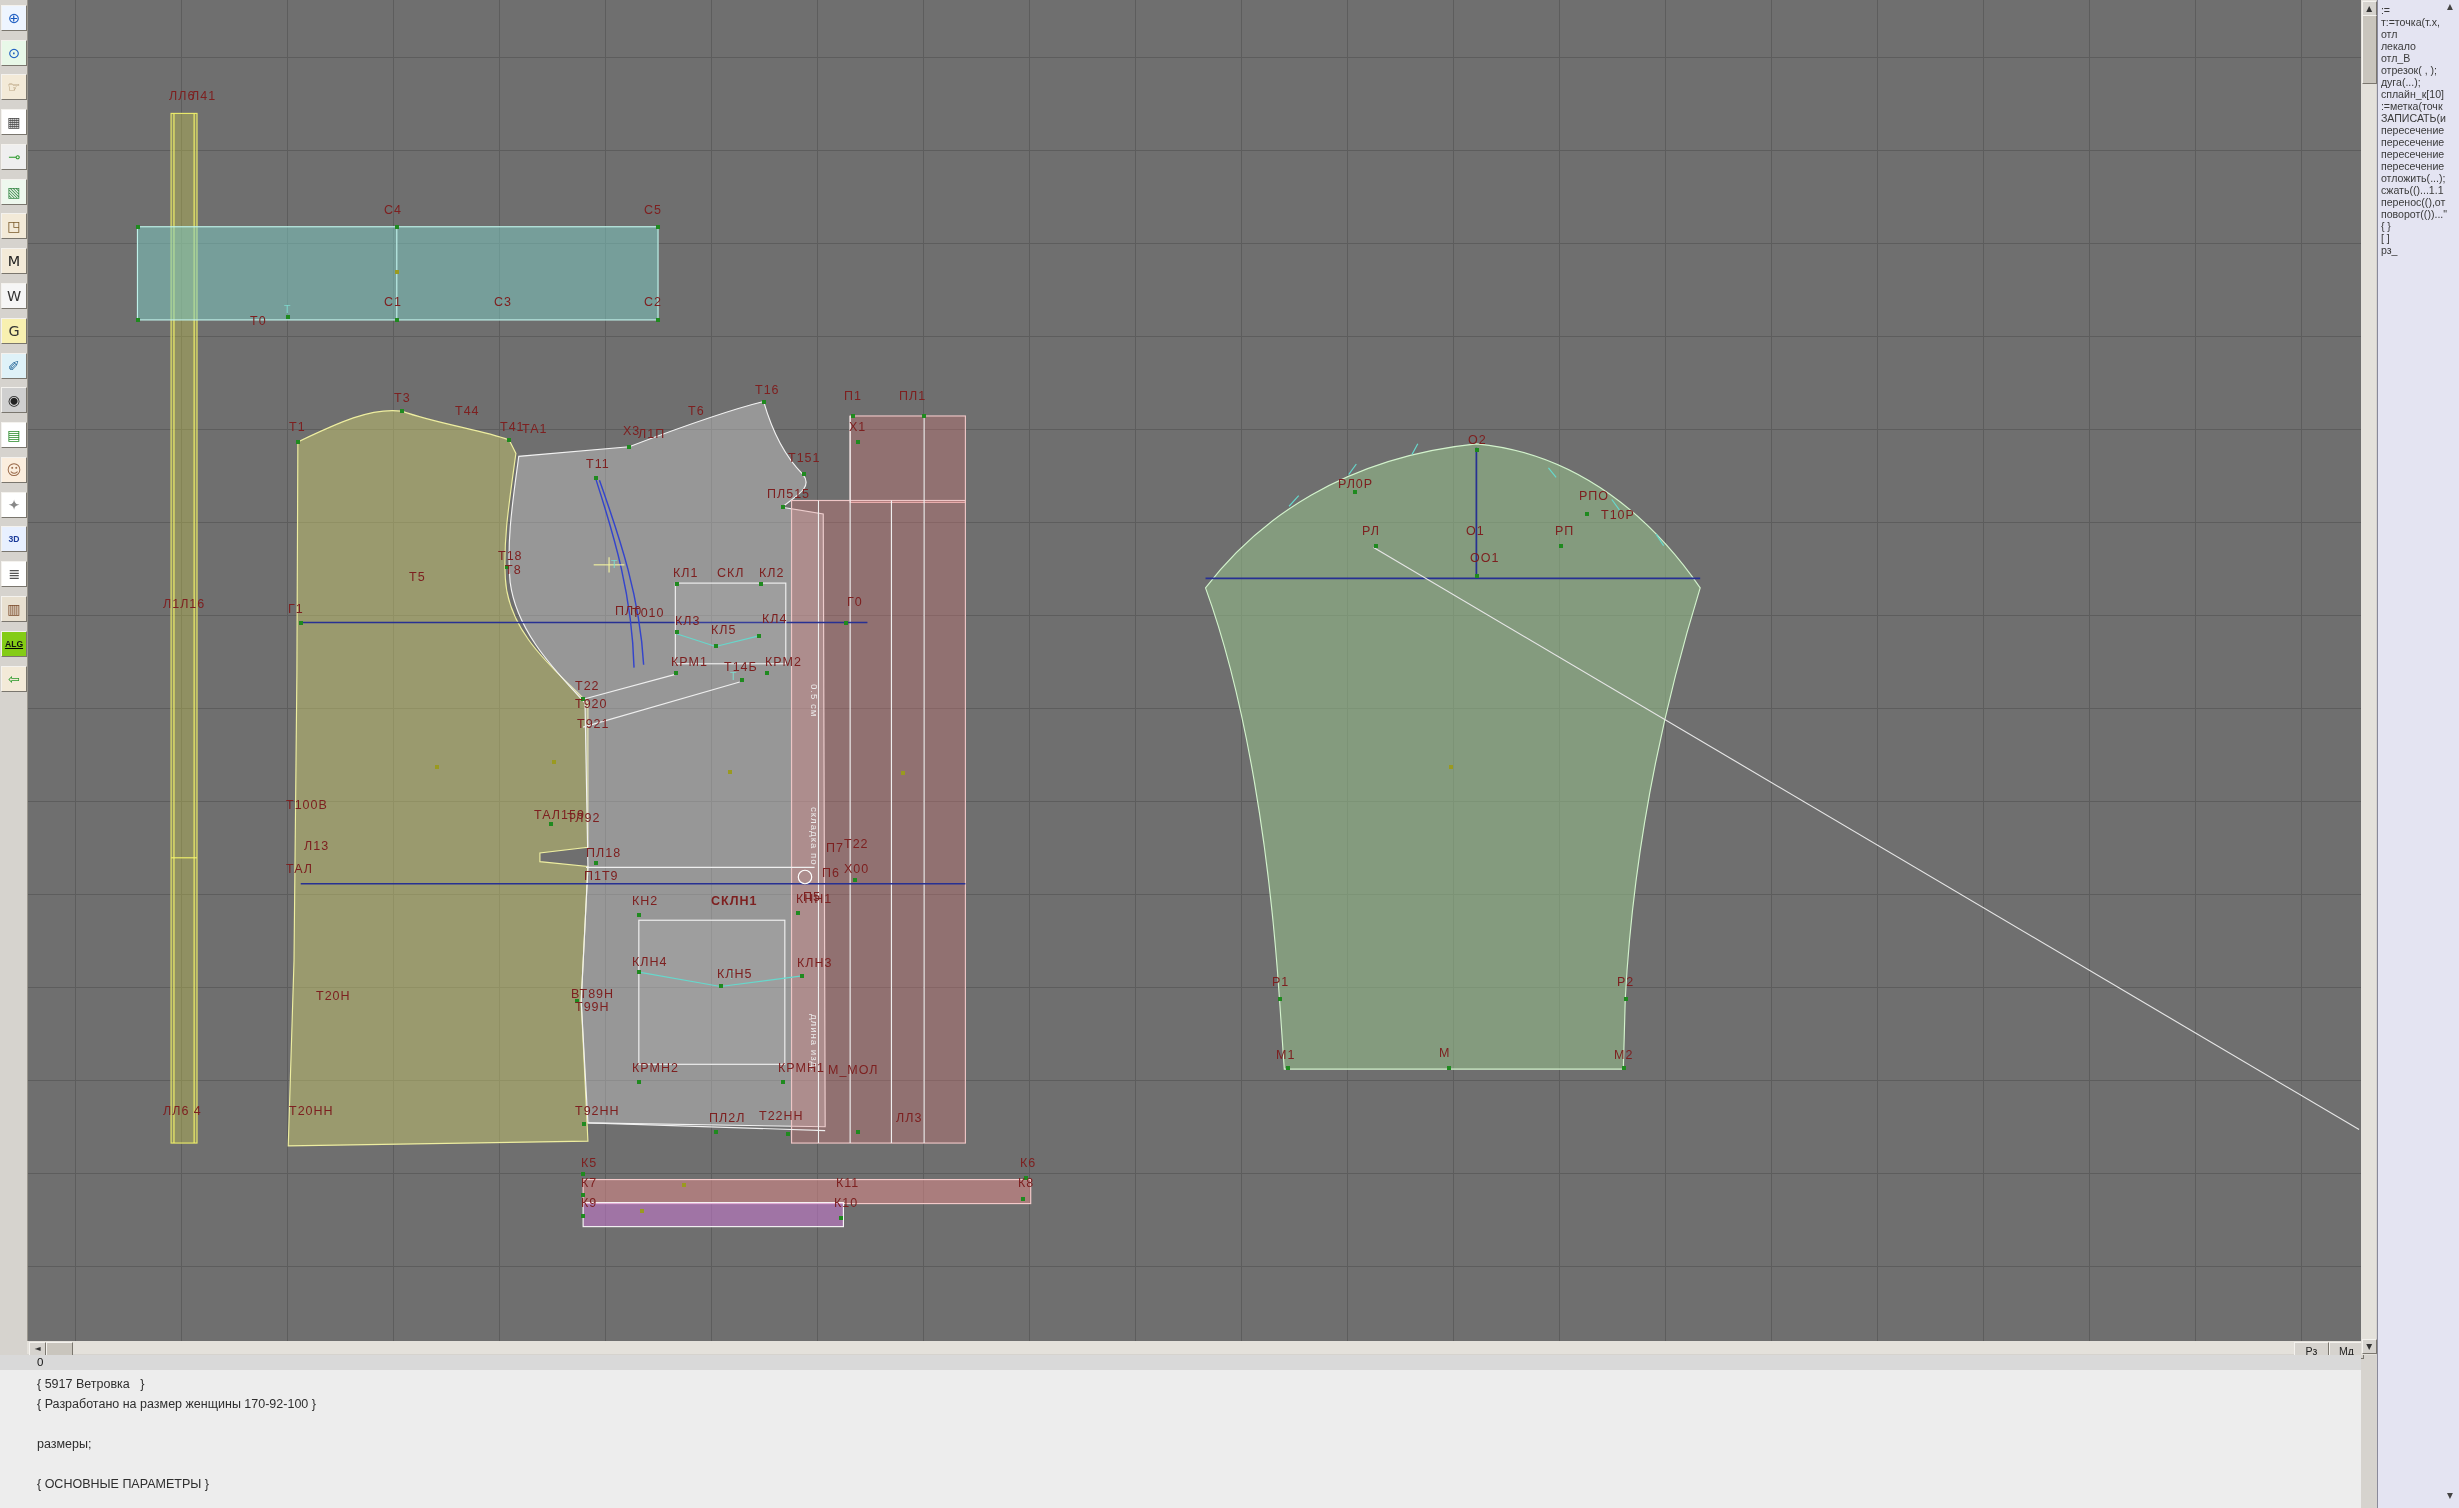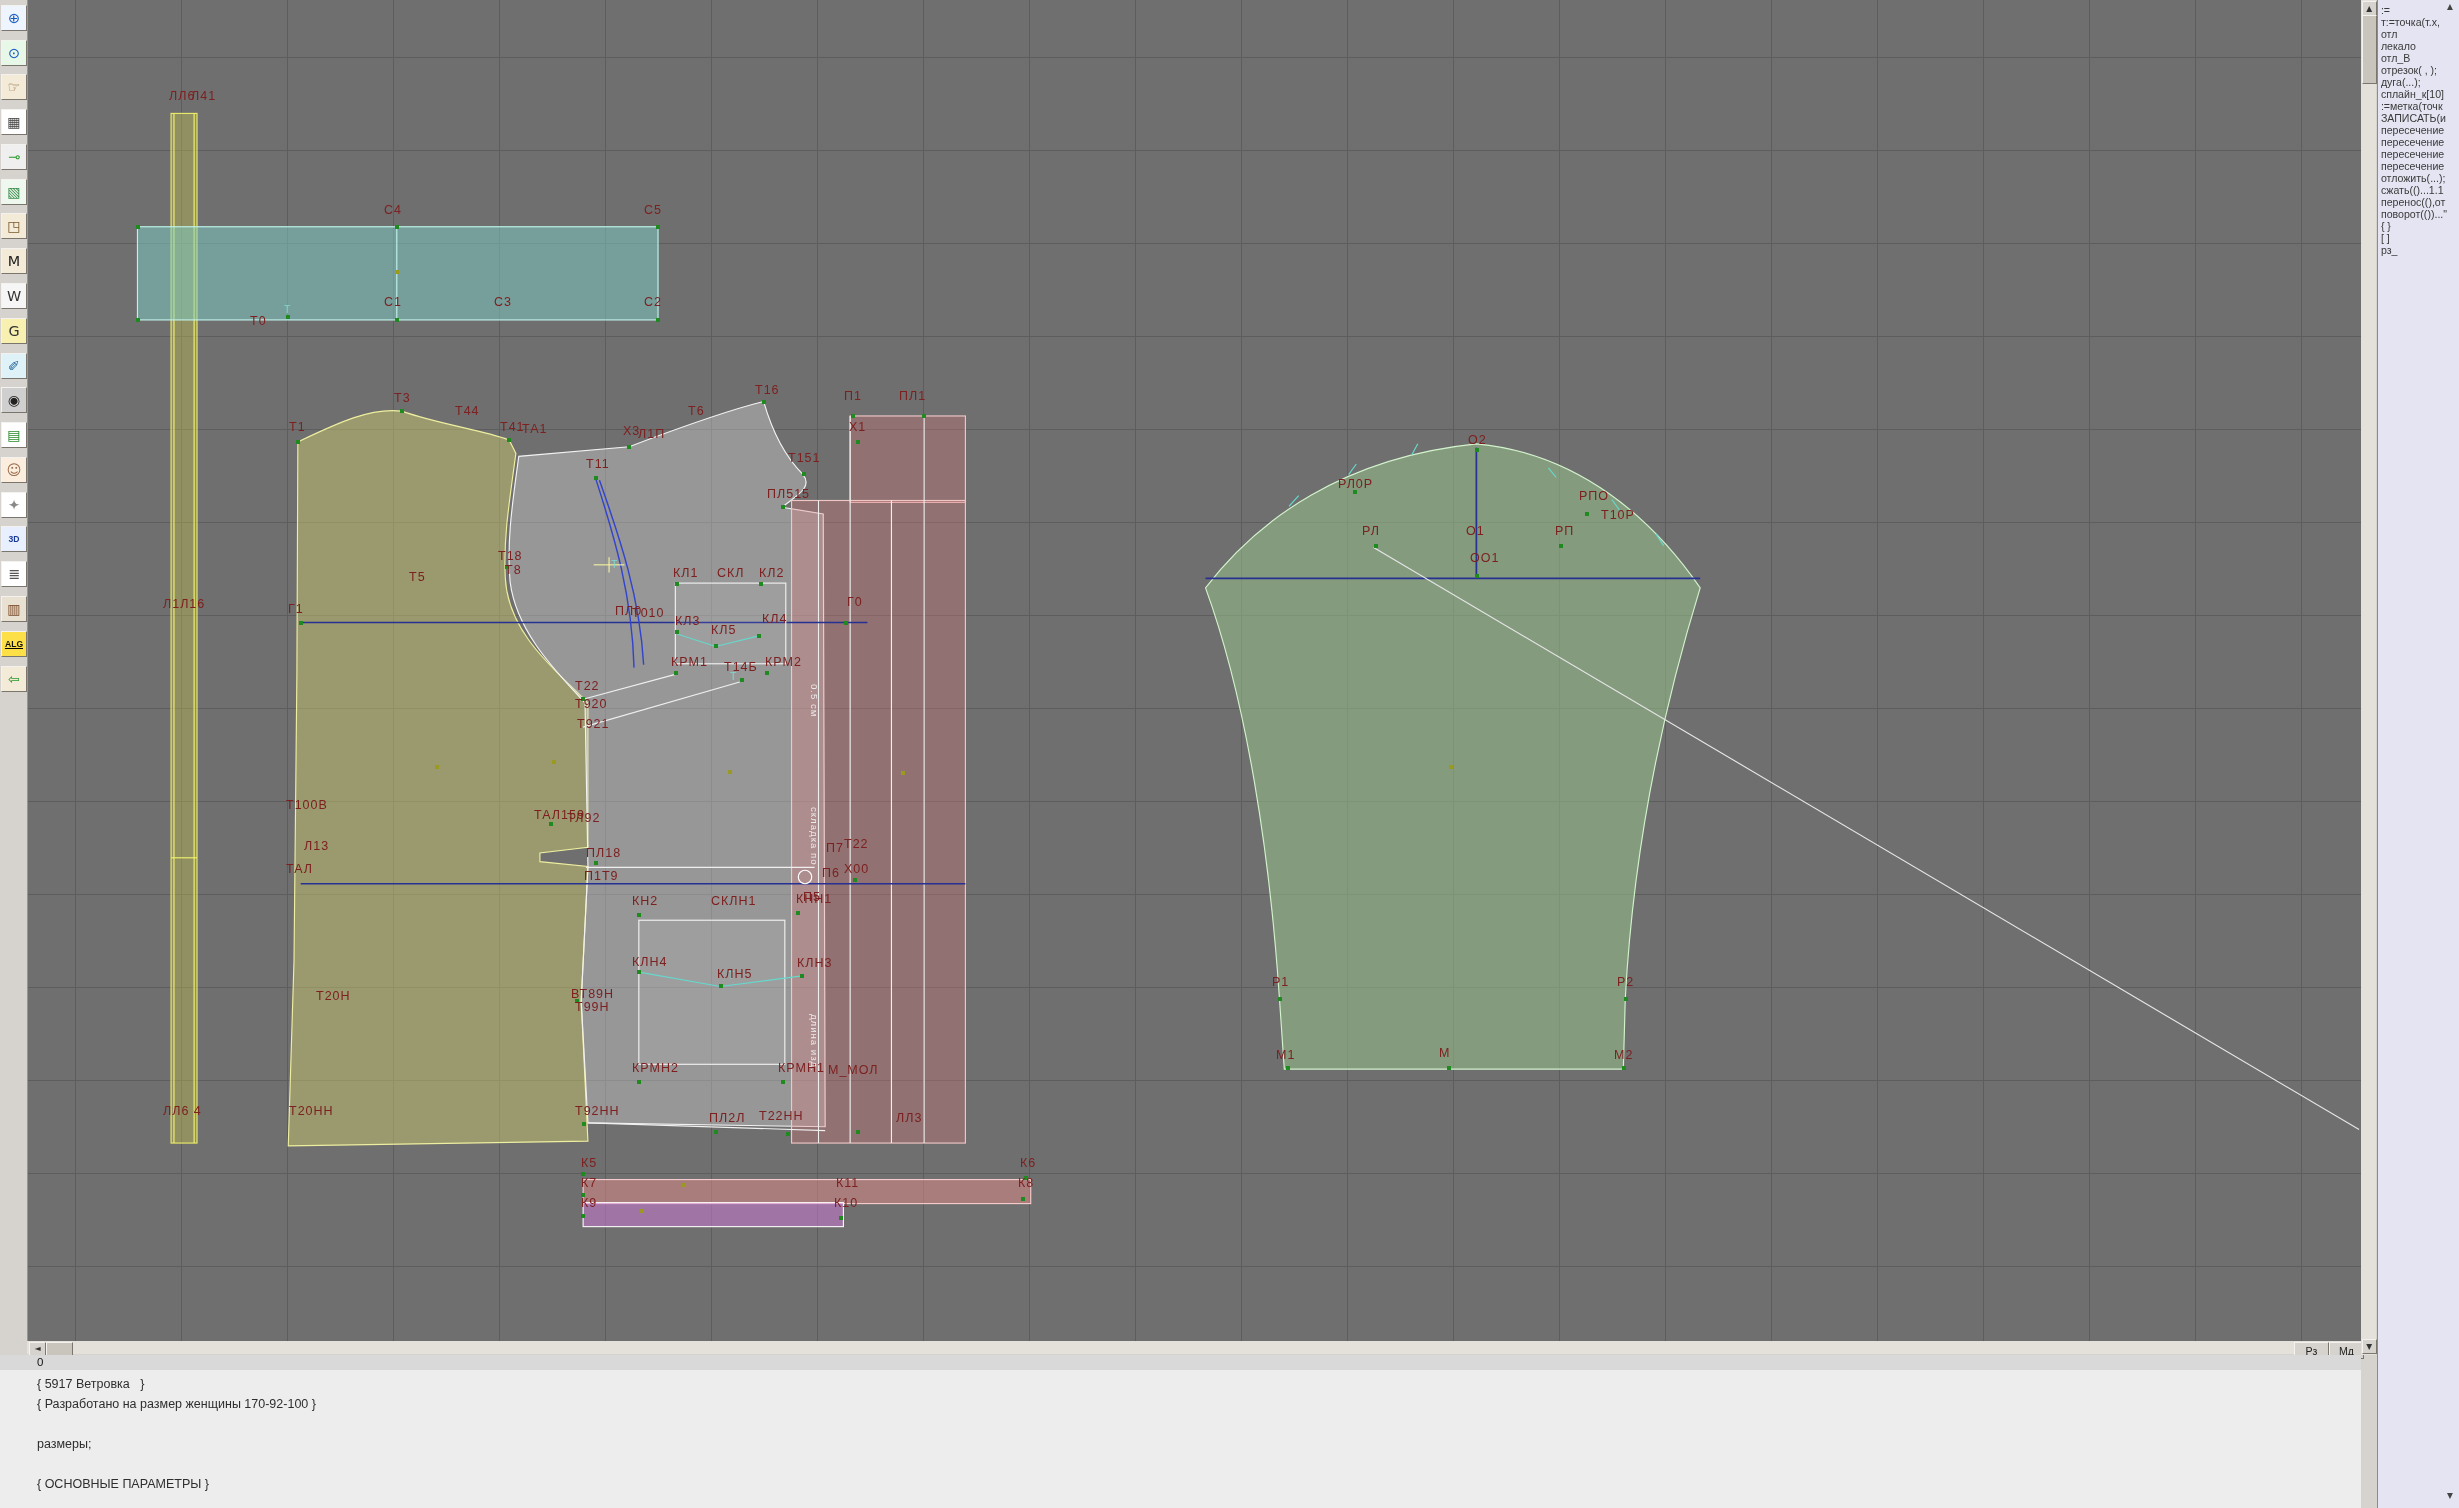--- a/index.html
+++ b/index.html
@@ -130,21 +130,21 @@
     </div>
     <div class="tool-btn" style="top: 526px; background: rgb(232, 240, 255);">
       <span class="txt" style="color: rgb(26, 58, 154);">3D</span>
     </div>
     <div class="tool-btn" style="top: 561px; background: rgb(255, 255, 255);">
       <span style="color: rgb(85, 85, 85);">≣</span>
     </div>
     <div class="tool-btn" style="top: 596px; background: rgb(232, 224, 208);">
       <span style="color: rgb(122, 74, 42);">▥</span>
     </div>
-    <div class="tool-btn" style="top: 631px; background: #fde047; text-decoration: underline;">
+    <div class="tool-btn" style="top: 631px; background: #84cc16; text-decoration: underline;">
       <span class="txt" style="color: rgb(17, 17, 17);">ALG</span>
     </div>
     <div class="tool-btn" style="top: 666px; background: rgb(243, 234, 216);">
       <span style="color: rgb(42, 154, 42);">⇦</span>
     </div>
   </div>
 
 <div id="canvas">
   <svg id="shapes" width="2334" height="1341" viewBox="28 0 2430 1396">
       <rect x="178" y="118" width="27" height="1072" fill="rgba(222,222,70,0.30)" stroke="#e9e96a" stroke-width="1.2"></rect>
@@ -238,21 +238,21 @@
     <div class="lbl" style="left: 277px; top: 840px;">Л13</div>
     <div class="lbl" style="left: 559px; top: 847px;">ПЛ18</div>
     <div class="lbl" style="left: 259px; top: 863px;">ТАЛ</div>
     <div class="lbl" style="left: 557px; top: 870px;">П1Т9</div>
     <div class="lbl" style="left: 799px; top: 842px;">П7</div>
     <div class="lbl" style="left: 817px; top: 838px;">Т22</div>
     <div class="lbl" style="left: 776px; top: 851px; margin-top: 40px;">П5</div>
     <div class="lbl" style="left: 795px; top: 867px;">П6</div>
     <div class="lbl" style="left: 817px; top: 863px;">Х00</div>
     <div class="lbl" style="left: 605px; top: 895px;">КН2</div>
-    <div class="lbl" style="left: 684px; top: 895px;">СКЛН1</div>
+    <div class="lbl" style="left: 684px; top: 895px; font-weight: bold;">СКЛН1</div>
     <div class="lbl" style="left: 769px; top: 893px;">КНН1</div>
     <div class="lbl" style="left: 605px; top: 956px;">КЛН4</div>
     <div class="lbl" style="left: 690px; top: 968px;">КЛН5</div>
     <div class="lbl" style="left: 770px; top: 957px;">КЛН3</div>
     <div class="lbl" style="left: 267px; top: 990px; padding-left: 22px;">Т20Н</div>
     <div class="lbl" style="left: 544px; top: 988px;">ВТ89Н</div>
     <div class="lbl" style="left: 548px; top: 1001px;">Т99Н</div>
     <div class="lbl" style="left: 605px; top: 1062px;">КРМН2</div>
     <div class="lbl" style="left: 751px; top: 1062px;">КРМН1</div>
     <div class="lbl" style="left: 801px; top: 1064px;">М_МОЛ</div>

